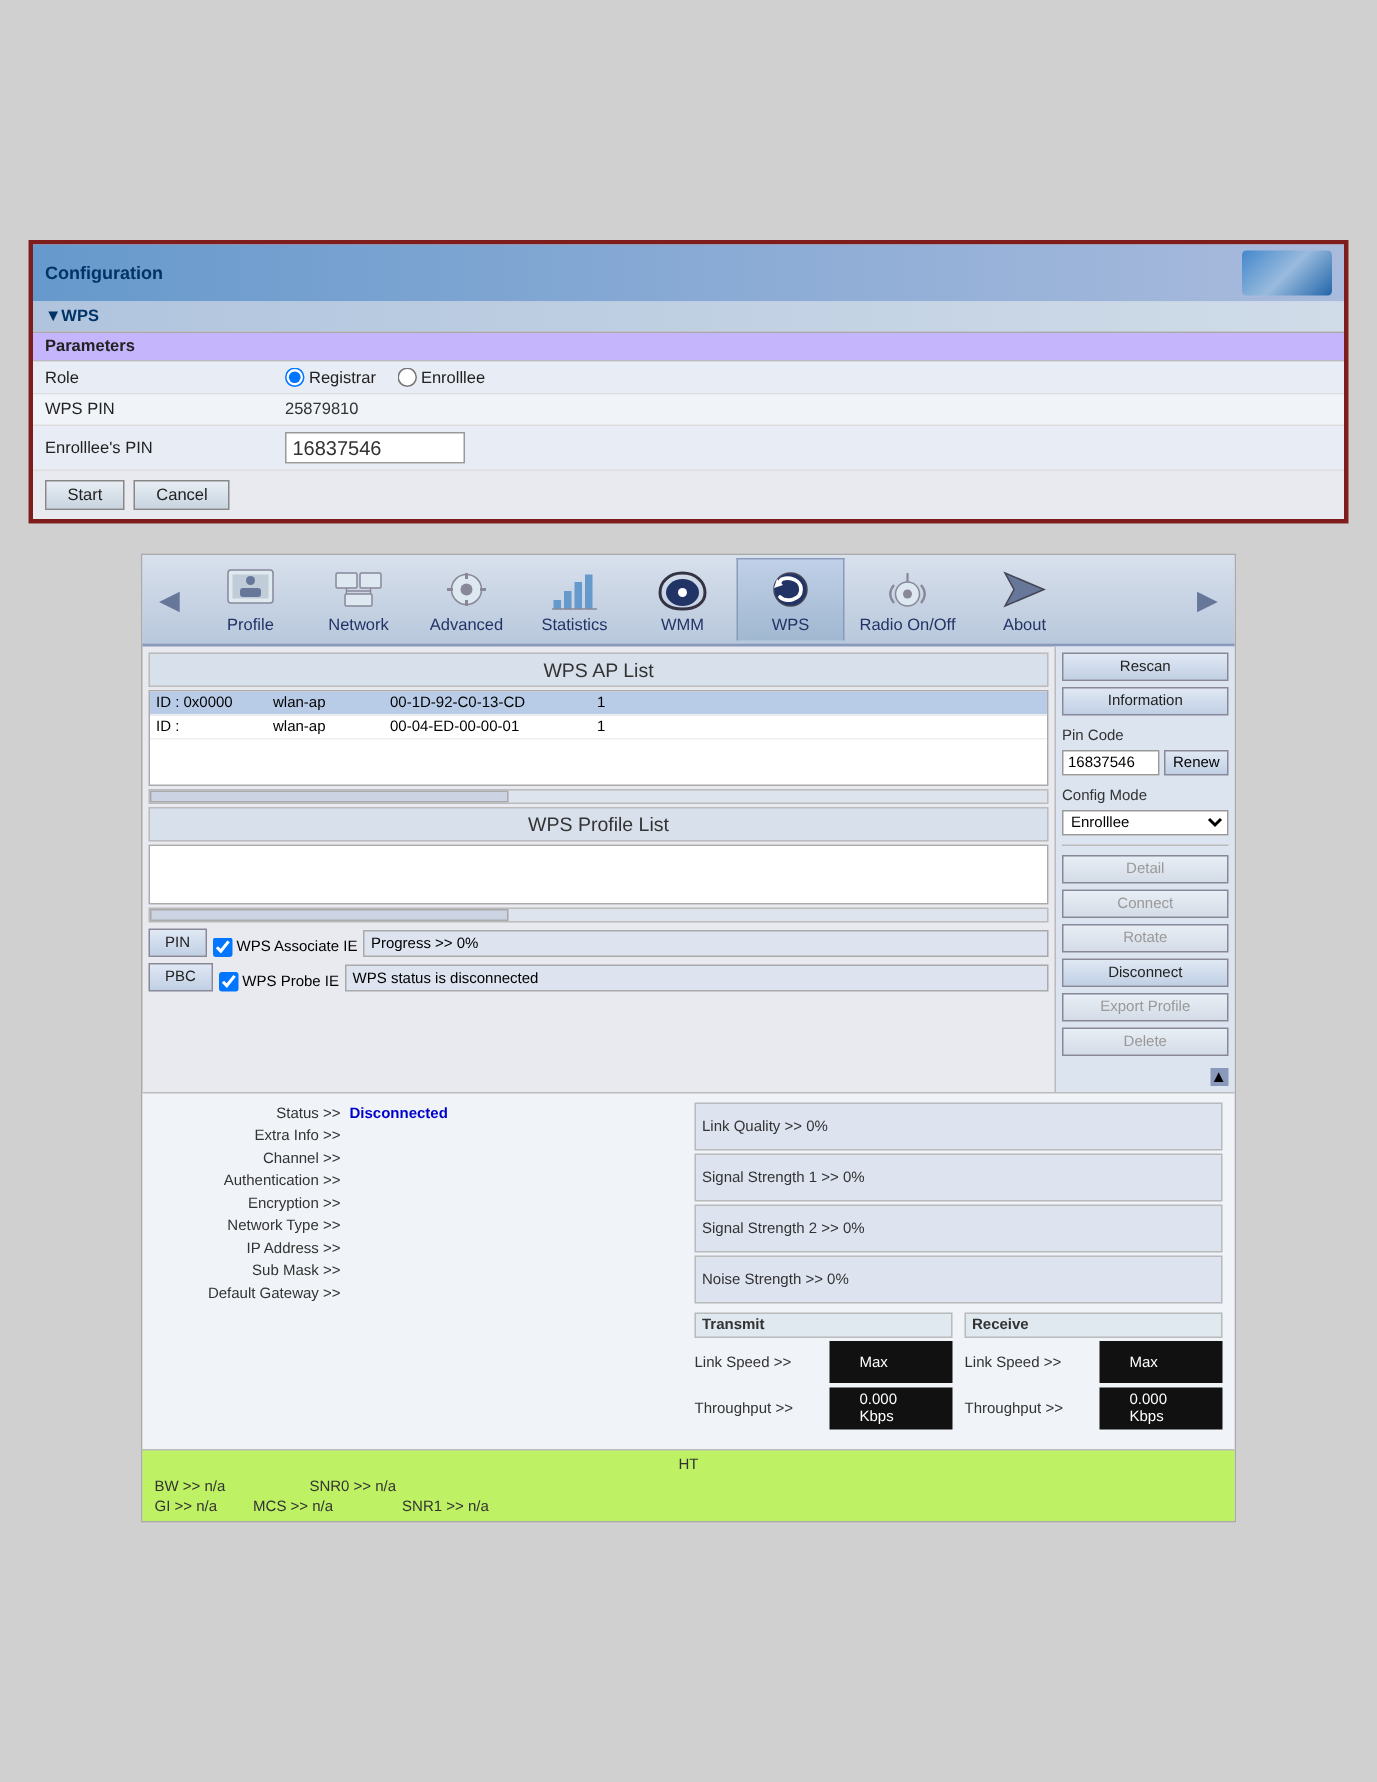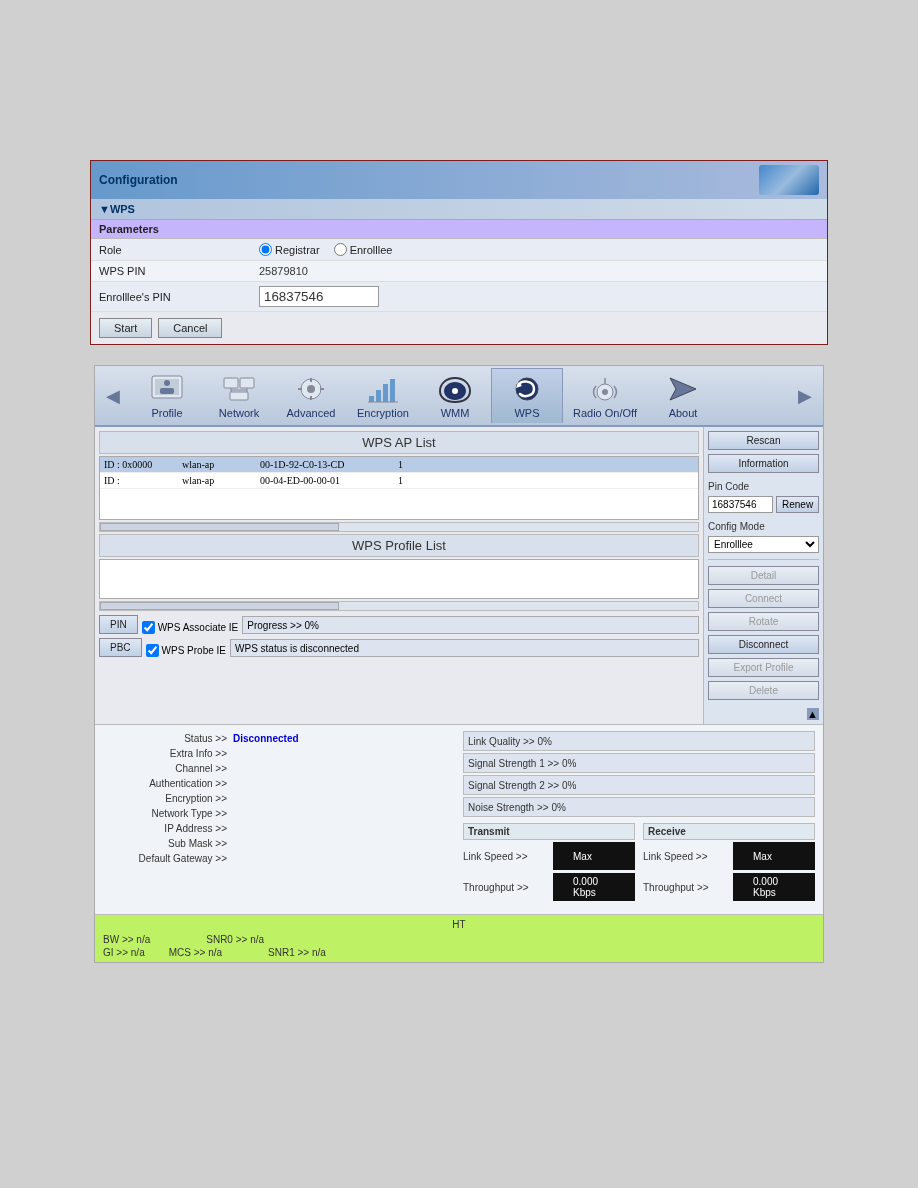--- a/index.html
+++ b/index.html
@@ -7,23 +7,23 @@
       background: #d0d0d0;
       font-family: Arial, sans-serif;
       font-size: 11px;
       width: 918px;
       min-height: 1188px;
     }
 
     
     .config-panel {
       margin: 160px auto 20px auto;
-      width: 738px;
+      width: 880px;
       background: #e8eaf0;
-      border: 1px solid #7f1d1d;
+      border: 3px solid #7f1d1d;
     }
     .config-title-bar {
       background: linear-gradient(to right, #6699cc, #aabbdd);
       padding: 4px 8px;
       color: #003366;
       font-weight: bold;
       font-size: 12px;
       display: flex;
       align-items: center;
       justify-content: space-between;
@@ -193,21 +193,20 @@
       height: 64px;
       overflow-y: auto;
     }
     .ap-row {
       display: flex;
       align-items: center;
       padding: 2px 4px;
       border-bottom: 1px solid #eee;
       gap: 8px;
       font-size: 10px;
-      font-family: Liberation Serif, serif;
     }
     .ap-row.selected { background: #b8cce8; }
     .ap-id { width: 70px; }
     .ap-name { width: 70px; }
     .ap-mac { width: 130px; }
     .ap-num { width: 20px; }
     .scrollbar-area {
       height: 10px;
       background: #dde4ee;
       border: 1px solid #bbb;
@@ -349,21 +348,21 @@
       width: 130px;
       text-align: right;
       padding-right: 6px;
       color: #333;
     }
     .status-row-value {
       color: #0000cc;
       font-weight: bold;
     }
     .quality-bar {
-      height: 20px;
+      height: 32px;
       background: #dde4f0;
       border: 1px solid #bbb;
       margin-bottom: 2px;
       display: flex;
       align-items: center;
       padding: 0 4px;
       font-size: 10px;
       color: #333;
     }
 
@@ -527,21 +526,21 @@
     <div class="nav-item">
       <div class="nav-icon">
         <svg width="34" height="30" viewBox="0 0 34 30">
           <rect x="3" y="22" width="5" height="6" fill="#6699cc"></rect>
           <rect x="10" y="16" width="5" height="12" fill="#6699cc"></rect>
           <rect x="17" y="10" width="5" height="18" fill="#6699cc"></rect>
           <rect x="24" y="5" width="5" height="23" fill="#6699cc"></rect>
           <line x1="2" y1="28" x2="32" y2="28" stroke="#889" stroke-width="1"></line>
         </svg>
       </div>
-      <span class="nav-label">Encryption</span>
+      <span class="nav-label">Statistics</span>
     </div>
 
     <div class="nav-item">
       <div class="nav-icon">
         <svg width="34" height="30" viewBox="0 0 34 30">
           <path d="M17 4 C8 4 2 10 2 17 C2 24 8 28 17 28 C26 28 32 24 32 17 C32 10 26 4 17 4Z" fill="none" stroke="#334" stroke-width="2"></path>
           <path d="M17 8 C11 8 6 12 6 17 C6 22 11 26 17 26 C23 26 28 22 28 17 C28 12 23 8 17 8Z" fill="#223366"></path>
           <circle cx="17" cy="17" r="3" fill="white"></circle>
         </svg>
       </div>

